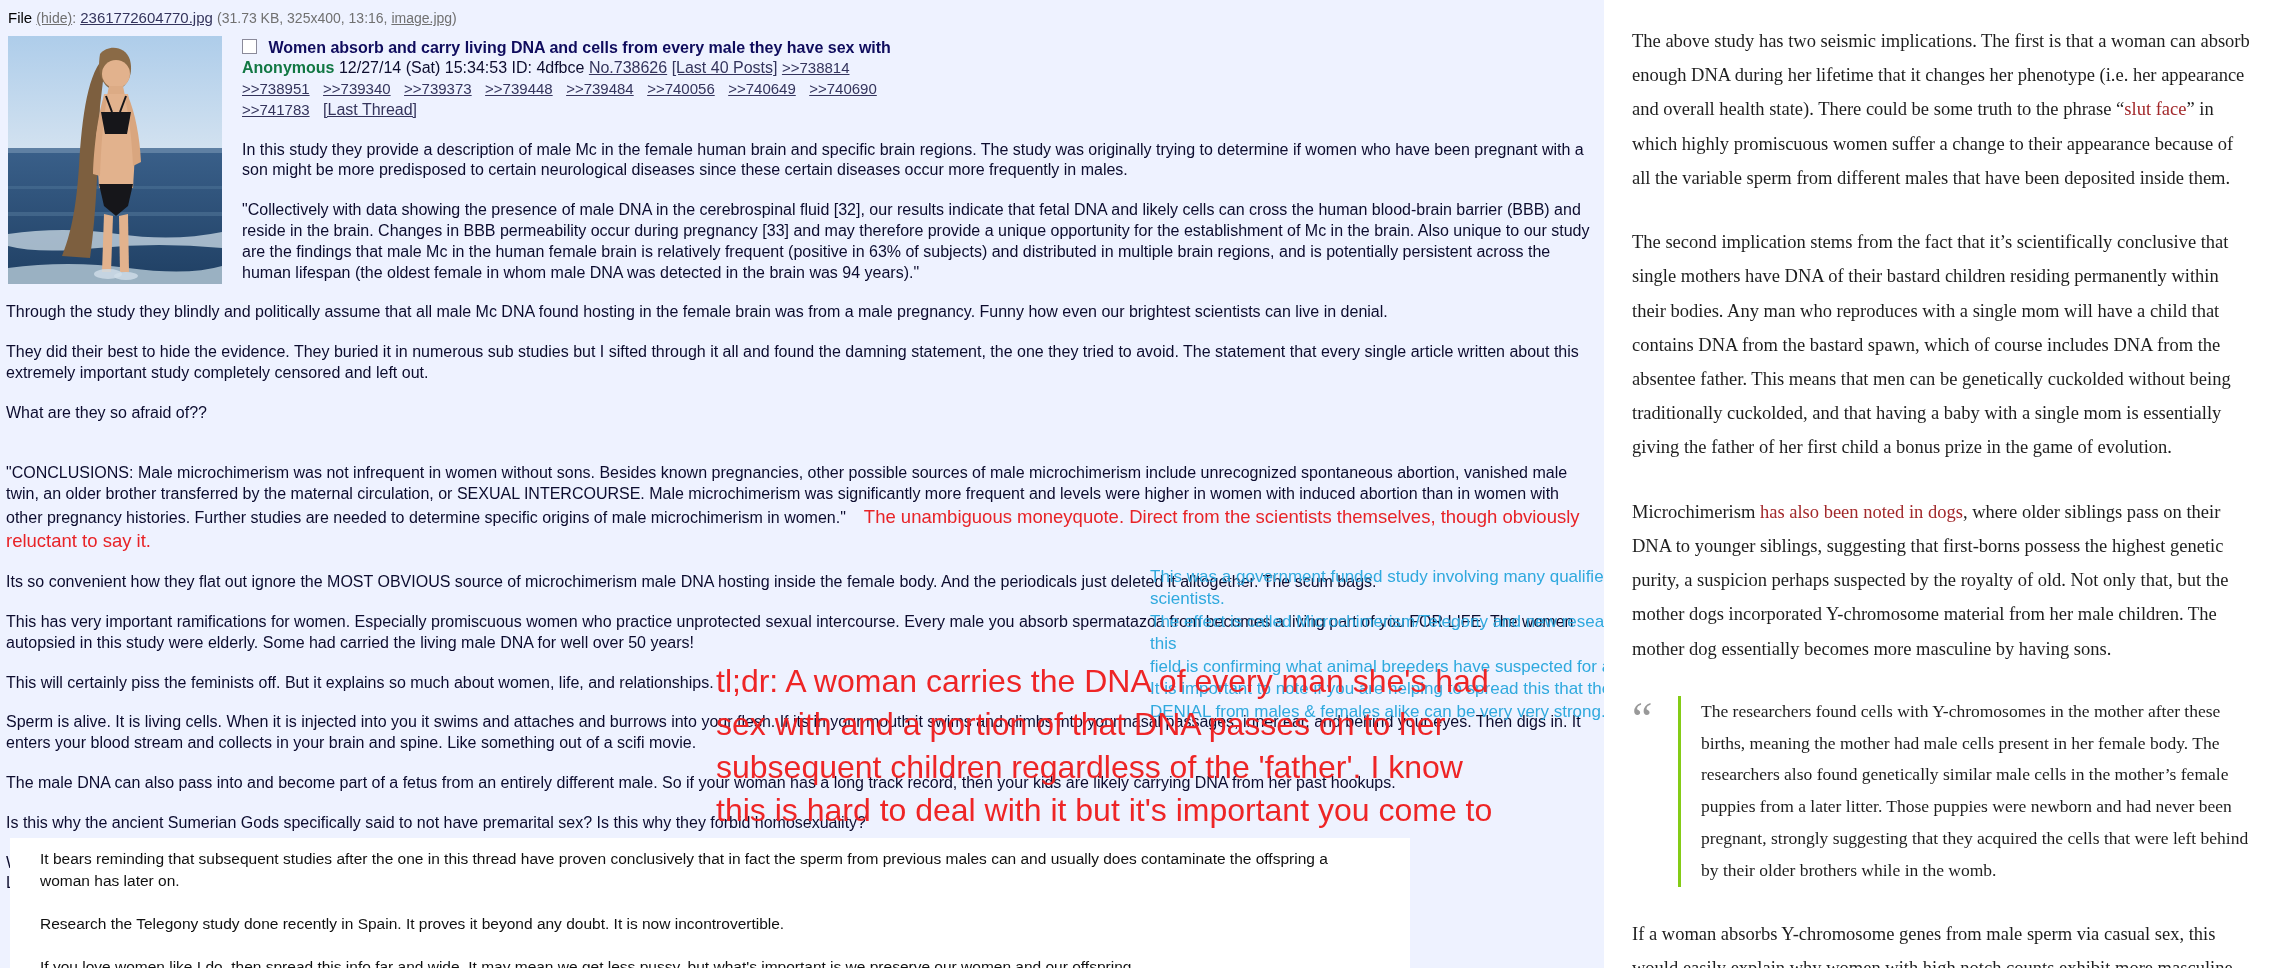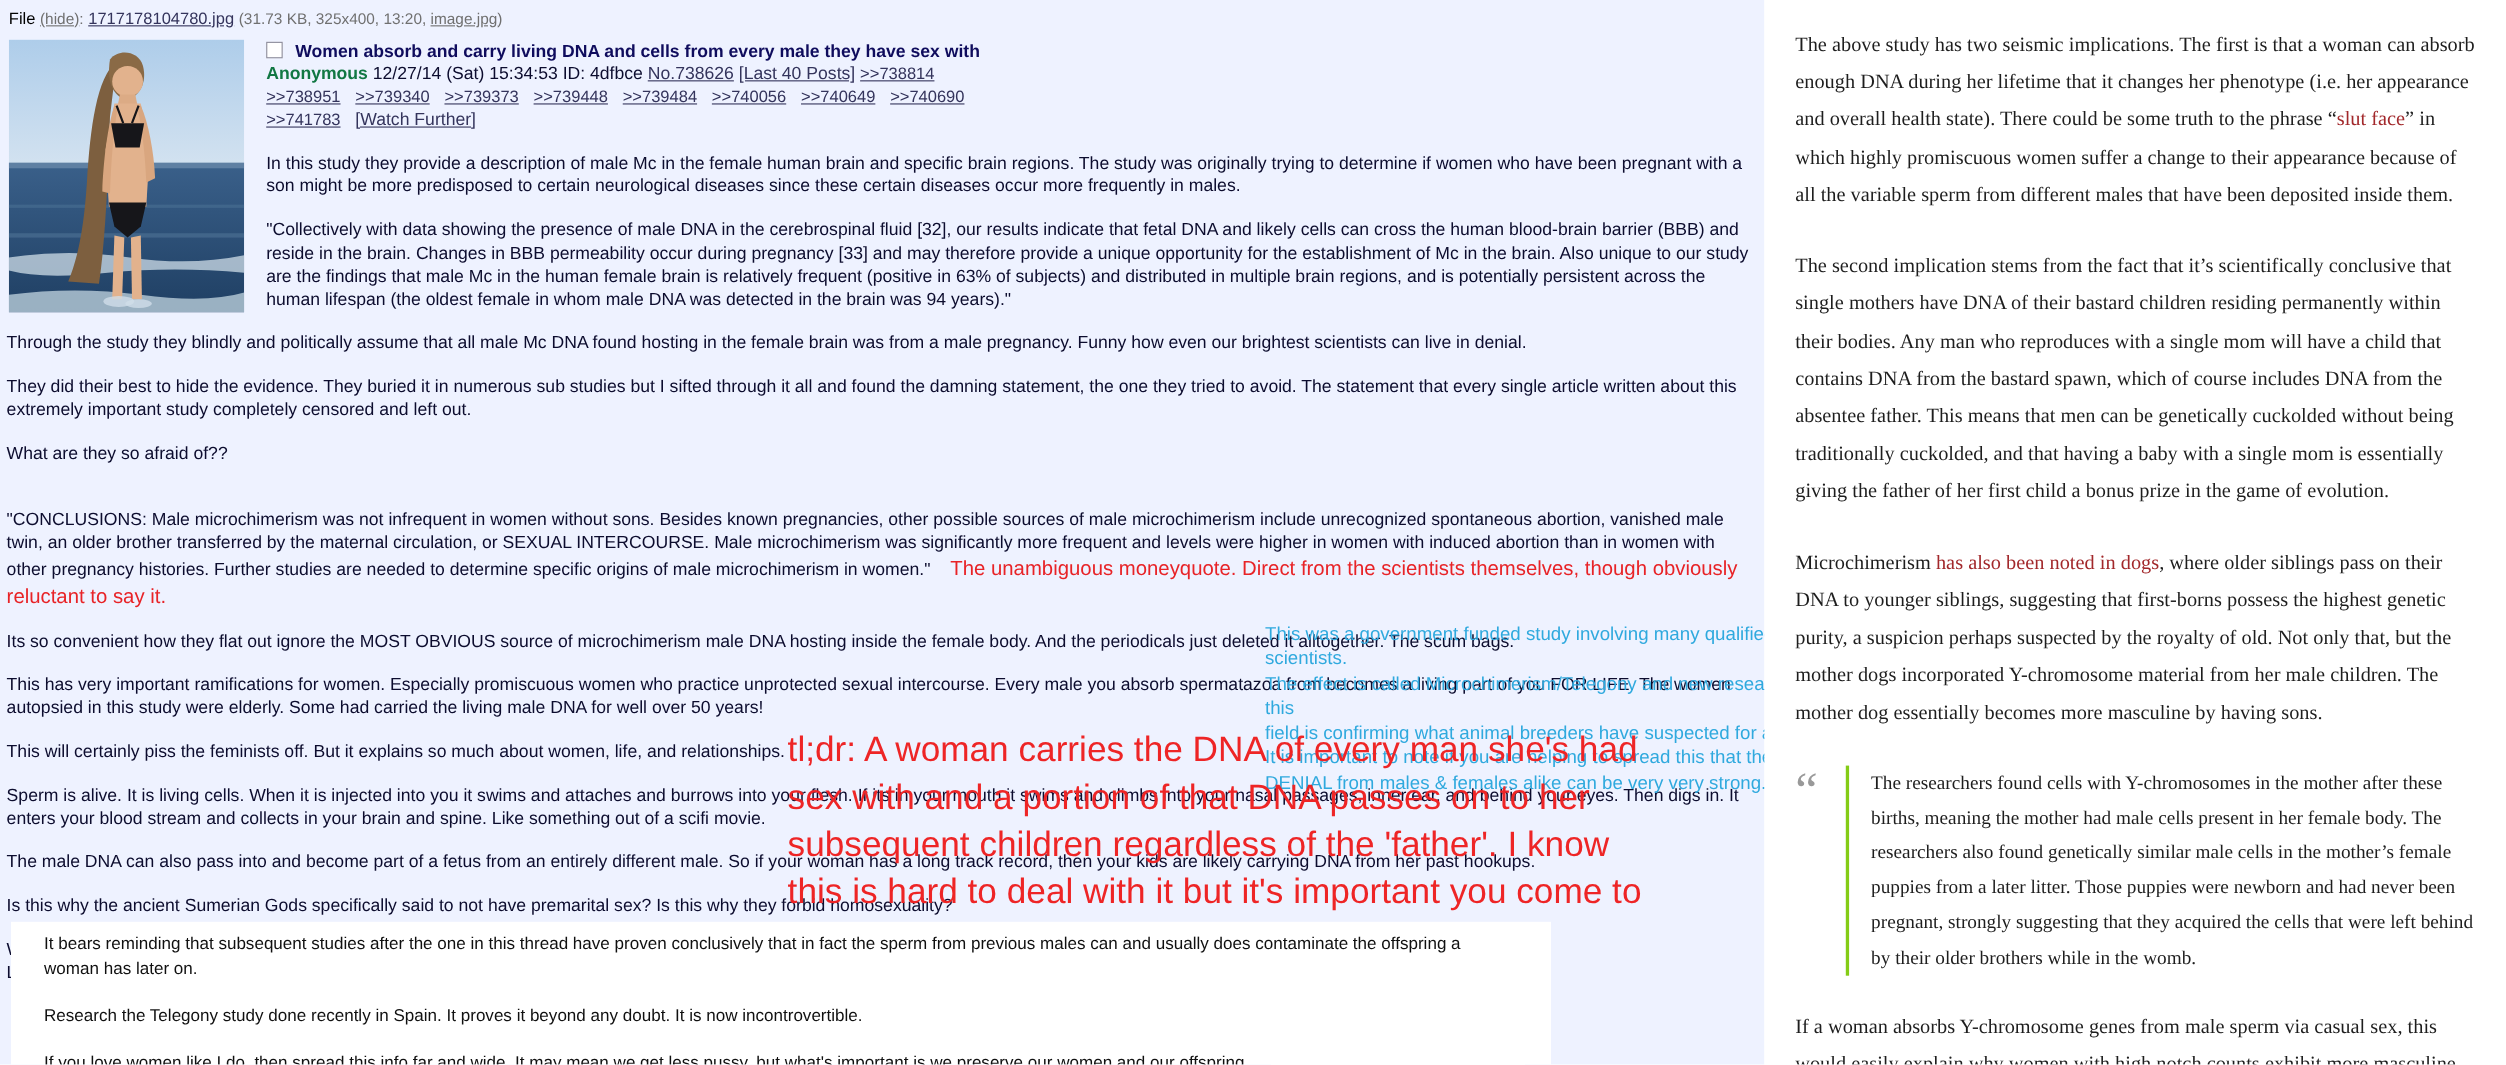--- a/index.html
+++ b/index.html
@@ -46,22 +46,22 @@
 </head>
 <body>
 
 <div class="stage">
 
   <div class="board">
 
     <div class="fileline">
       <span>File</span>
       <span class="dim dlink">(hide)</span><span class="dim">:</span>
-      <a class="blink">1717178104780.jpg</a>
-      <span class="dim">(31.73 KB, 325x400, 13:20, </span><span class="dim dlink">image.jpg</span><span class="dim">)</span>
+      <a class="blink">2361772604770.jpg</a>
+      <span class="dim">(31.73 KB, 325x400, 13:16, </span><span class="dim dlink">image.jpg</span><span class="dim">)</span>
     </div>
 
     <svg class="thumb" viewBox="0 0 214 248" role="img">
       <defs>
         <linearGradient id="sky" x1="0" y1="0" x2="0" y2="1">
           <stop offset="0" stop-color="#aecdea"></stop>
             <stop offset="1" stop-color="#d3e2f0"></stop>
         </linearGradient>
         <linearGradient id="sea" x1="0" y1="0" x2="0" y2="1">
           <stop offset="0" stop-color="#3a608a"></stop>
@@ -105,21 +105,21 @@
         <a class="blink">&gt;&gt;738951</a>
         <a class="blink">&gt;&gt;739340</a>
         <a class="blink">&gt;&gt;739373</a>
         <a class="blink">&gt;&gt;739448</a>
         <a class="blink">&gt;&gt;739484</a>
         <a class="blink">&gt;&gt;740056</a>
         <a class="blink">&gt;&gt;740649</a>
         <a class="blink">&gt;&gt;740690</a>
         <a class="blink">&gt;&gt;741783</a>
       </span>
-      <a class="blink">[Watch Further]</a>
+      <a class="blink">[Last Thread]</a>
     </div>
 
     <div class="para">In this study they provide a description of male Mc in the female human brain and specific brain regions. The study was originally trying to determine if women who have been pregnant with a son might be more predisposed to certain neurological diseases since these certain diseases occur more frequently in males.</div>
     <div class="para">"Collectively with data showing the presence of male DNA in the cerebrospinal fluid [32], our results indicate that fetal DNA and likely cells can cross the human blood-brain barrier (BBB) and reside in the brain. Changes in BBB permeability occur during pregnancy [33] and may therefore provide a unique opportunity for the establishment of Mc in the brain. Also unique to our study are the findings that male Mc in the human female brain is relatively frequent (positive in 63% of subjects) and distributed in multiple brain regions, and is potentially persistent across the human lifespan (the oldest female in whom male DNA was detected in the brain was 94 years)."</div>
     <div class="para">Through the study they blindly and politically assume that all male Mc DNA found hosting in the female brain was from a male pregnancy. Funny how even our brightest scientists can live in denial.</div>
     <div class="para">They did their best to hide the evidence. They buried it in numerous sub studies but I sifted through it all and found the damning statement, the one they tried to avoid. The statement that every single article written about this extremely important study completely censored and left out.</div>
     <div class="para">What are they so afraid of??</div>
 
     <div class="para">
       <span>"CONCLUSIONS: Male microchimerism was not infrequent in women without sons. Besides known pregnancies, other possible sources of male microchimerism include unrecognized spontaneous abortion, vanished male twin, an older brother transferred by the maternal circulation, or SEXUAL INTERCOURSE. Male microchimerism was significantly more frequent and levels were higher in women with induced abortion than in women with other pregnancy histories. Further studies are needed to determine specific origins of male microchimerism in women."</span><span class="moneyquote">The unambiguous moneyquote. Direct from the scientists themselves, though obviously reluctant to say it.</span>

